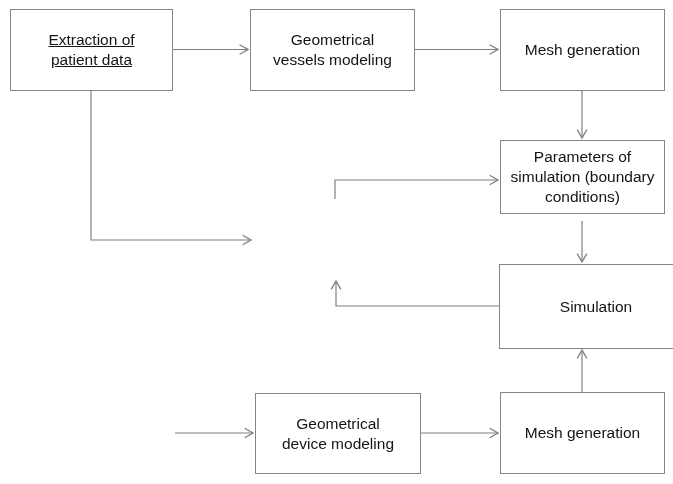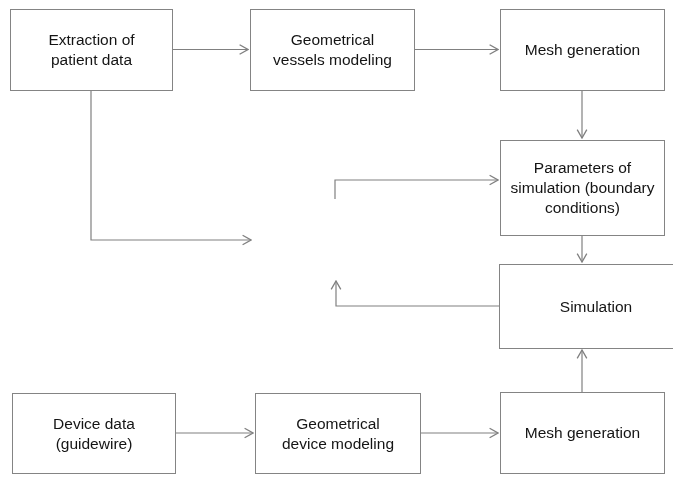--- a/index.html
+++ b/index.html
@@ -48,36 +48,34 @@
     <polyline points="582,90 582,138" marker-end="url(#arrow)"></polyline>
     <polyline points="91,90 91,240 251,240" marker-end="url(#arrow)"></polyline>
     <polyline points="335,199 335,180 498,180" marker-end="url(#arrow)"></polyline>
     <polyline points="582,221 582,262" marker-end="url(#arrow)"></polyline>
     <polyline points="499,306 336,306 336,281" marker-end="url(#arrow)"></polyline>
     <polyline points="175,433 253,433" marker-end="url(#arrow)"></polyline>
     <polyline points="420,433 498,433" marker-end="url(#arrow)"></polyline>
     <polyline points="582,392 582,350" marker-end="url(#arrow)"></polyline>
   </svg>
 
-  <div class="node" style="left:10px; top:9px; width:163px; height:82px;">Extraction of
+  <div class="node" style="left:10px; top:9px; width:163px; height:82px;text-decoration:underline;">Extraction of
 patient data</div>
 
   <div class="node" style="left:250px; top:9px; width:165px; height:82px;">Geometrical
 vessels modeling</div>
 
   <div class="node" style="left:500px; top:9px; width:165px; height:82px;">Mesh generation</div>
 
-  <div class="node" style="left:500px; top:140px; width:165px; height:96px;">Parameters of
+  <div class="node" style="left:500px; top:140px; width:165px; height:74px;">Parameters of
 simulation (boundary
 conditions)</div>
 
 
   <div class="node" style="left:499px; top:264px; width:194px; height:85px;">Simulation</div>
 
-  <div class="node" style="left:12px; top:393px; width:164px; height:81px;">Device data
-(guidewire)</div>
 
   <div class="node" style="left:255px; top:393px; width:166px; height:81px;">Geometrical
 device modeling</div>
 
   <div class="node" style="left:500px; top:392px; width:165px; height:82px;">Mesh generation</div>
 
 </div>
 
 </body></html>

